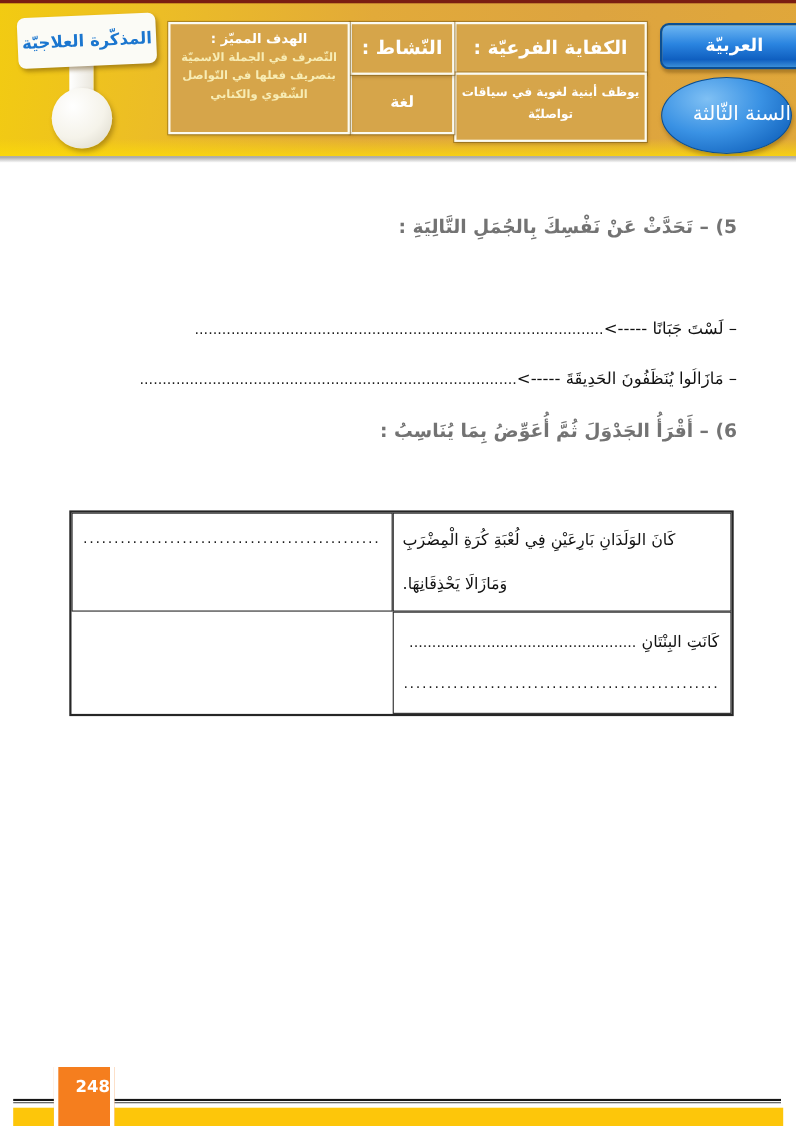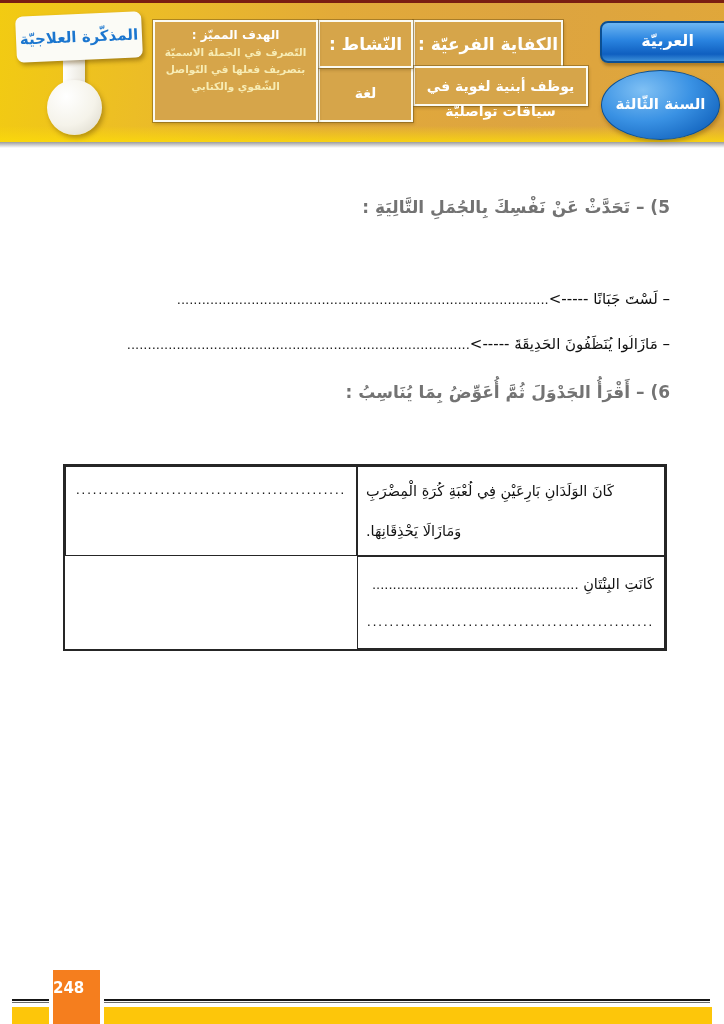--- a/index.html
+++ b/index.html
@@ -40,41 +40,41 @@
     background:radial-gradient(circle at 35% 30%,#ffffff 0%,#f5f3ea 55%,#d8d4c6 100%);
     box-shadow:2px 3px 5px rgba(90,60,5,.4);z-index:2;}
 
   
   .cell{
     position:absolute;background:#d6a54a;border:2px solid #fbfbf2;
     box-shadow:0 0 0 1px rgba(125,92,25,.55),1px 2px 3px rgba(90,60,10,.3);
     box-sizing:border-box;color:#fff;text-align:center;direction:rtl;z-index:2;
     font-weight:bold;
   }
-  .cell-comp-label{left:413px;top:20px;width:150px;height:48px;font-size:17px;line-height:44px;}
-  .cell-comp-desc {left:413px;top:66px;width:175px;height:40px;font-size:14px;line-height:1.8;padding-top:6px;}
+  .cell-comp-label{left:413px;top:20px;width:175px;height:48px;font-size:17px;line-height:44px;}
+  .cell-comp-desc {left:413px;top:66px;width:175px;height:63px;font-size:11px;line-height:1.8;padding-top:6px;}
   .cell-act-label {left:318px;top:20px;width:95px;height:48px;font-size:17px;line-height:44px;}
   .cell-act-value {left:318px;top:66px;width:95px;height:56px;font-size:14px;line-height:50px;}
   .cell-objective {left:153px;top:20px;width:165px;height:102px;padding-top:4px;}
   .obj-title{font-size:12px;line-height:1.5;}
   .obj-desc{font-size:10.5px;line-height:1.6;color:#f7ecb4;padding:0 6px;}
 
   
   .badge-subject{
     position:absolute;left:600px;top:21px;width:135px;height:42px;border-radius:8px;
     background:linear-gradient(to bottom,#6db6f2,#2a84e0 45%,#0f5fc0 82%,#3c8fd8);
     border:2px solid #0b4f93;box-sizing:border-box;
     color:#fff;font-weight:bold;font-size:16px;line-height:36px;text-align:center;
     box-shadow:1px 3px 3px rgba(80,50,0,.35);direction:rtl;z-index:3;
   }
   .badge-year{
     position:absolute;left:601px;top:70px;width:119px;height:70px;border-radius:50%;
     background:radial-gradient(ellipse at 35% 28%,#7fc0f4 0%,#3a92e4 45%,#1263bd 85%);
     border:1px solid #0b4f93;box-sizing:border-box;
-    color:#fff;font-weight:bold;font-size:15px;line-height:66px;text-align:center;
+    color:#fff;font-weight:normal;font-size:18px;line-height:66px;text-align:right;
     box-shadow:1px 3px 4px rgba(80,50,0,.35);direction:rtl;z-index:3;
   }
 
   
   .ex-title{position:absolute;right:54px;direction:rtl;color:#737373;
     font-weight:bold;font-size:17px;white-space:nowrap;}
   .ex5-title{top:197px;}
   .ex6-title{top:382px;}
   .answer-line{
     position:absolute;right:54px;left:90px;height:26px;direction:rtl;
@@ -97,21 +97,21 @@
   .fill-line{white-space:nowrap;overflow:hidden;height:42px;line-height:34px;}
   .dots-only{white-space:nowrap;overflow:hidden;height:34px;line-height:24px;}
 
   
   .footer-rule{position:absolute;left:12px;top:999px;width:698px;height:4px;
     background:linear-gradient(to bottom,#161616 0 50%,#fafafa 50% 70%,#6a6a6a 70% 100%);z-index:2;}
   .bottom-bar{position:absolute;left:12px;top:1007px;width:700px;height:17px;background:#fdc60a;z-index:2;}
   .page-box{
     position:absolute;left:49px;top:970px;width:55px;height:54px;background:#f57e1e;
     border-left:4px solid #ffffff;border-right:4px solid #ffffff;box-sizing:border-box;
-    color:#fff;font-weight:bold;font-size:15px;text-align:left;padding-top:9px;z-index:4;
+    color:#fff;font-weight:bold;font-size:15px;text-align:right;padding-top:9px;z-index:4;
   }
 </style>
 </head>
 <body>
 
 <div class="top-line"></div>
 
 <div class="header">
   <div class="badge-remedial">
     <span>المذكّرة العلاجيّة</span>

